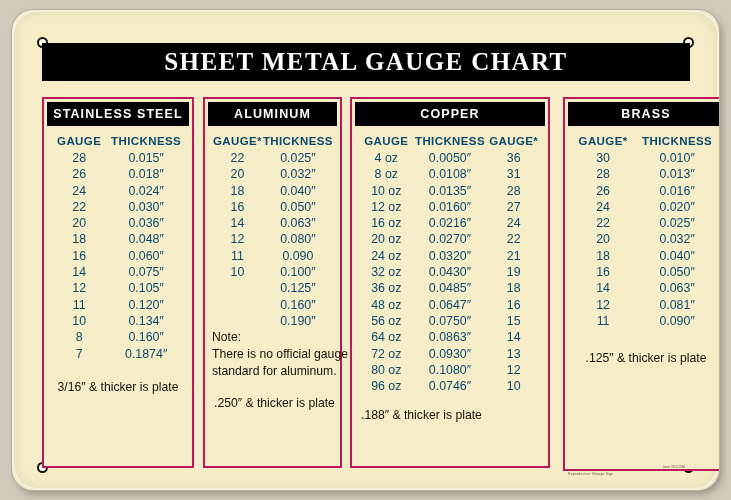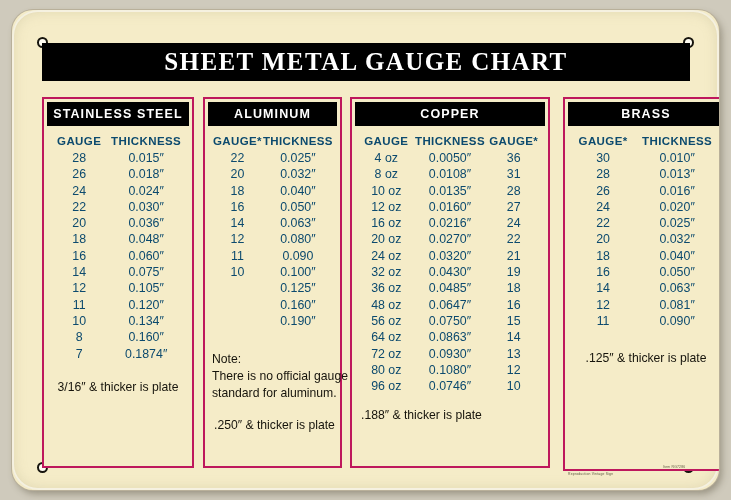--- a/index.html
+++ b/index.html
@@ -305,21 +305,21 @@
             <tr>
               <td class="c-left"></td>
               <td class="c-right">0.160″</td>
             </tr>
             <tr>
               <td class="c-left"></td>
               <td class="c-right">0.190″</td>
             </tr>
           </tbody>
       </table>
-      <div class="note-block" style="margin-top:22px;">
+      <div class="note-block" style="margin-top:0;">
         <div class="nb-line">Note:</div>
         <div class="nb-line">There is no official gauge</div>
         <div class="nb-line">standard for aluminum.</div>
       </div>
       <div class="plate-note left-al" style="margin-top:16px;">.250″  &amp; thicker is plate</div>
     </div>
   </div>
 
   <div class="panel" id="panel-copper">
     <div class="panel-head">

